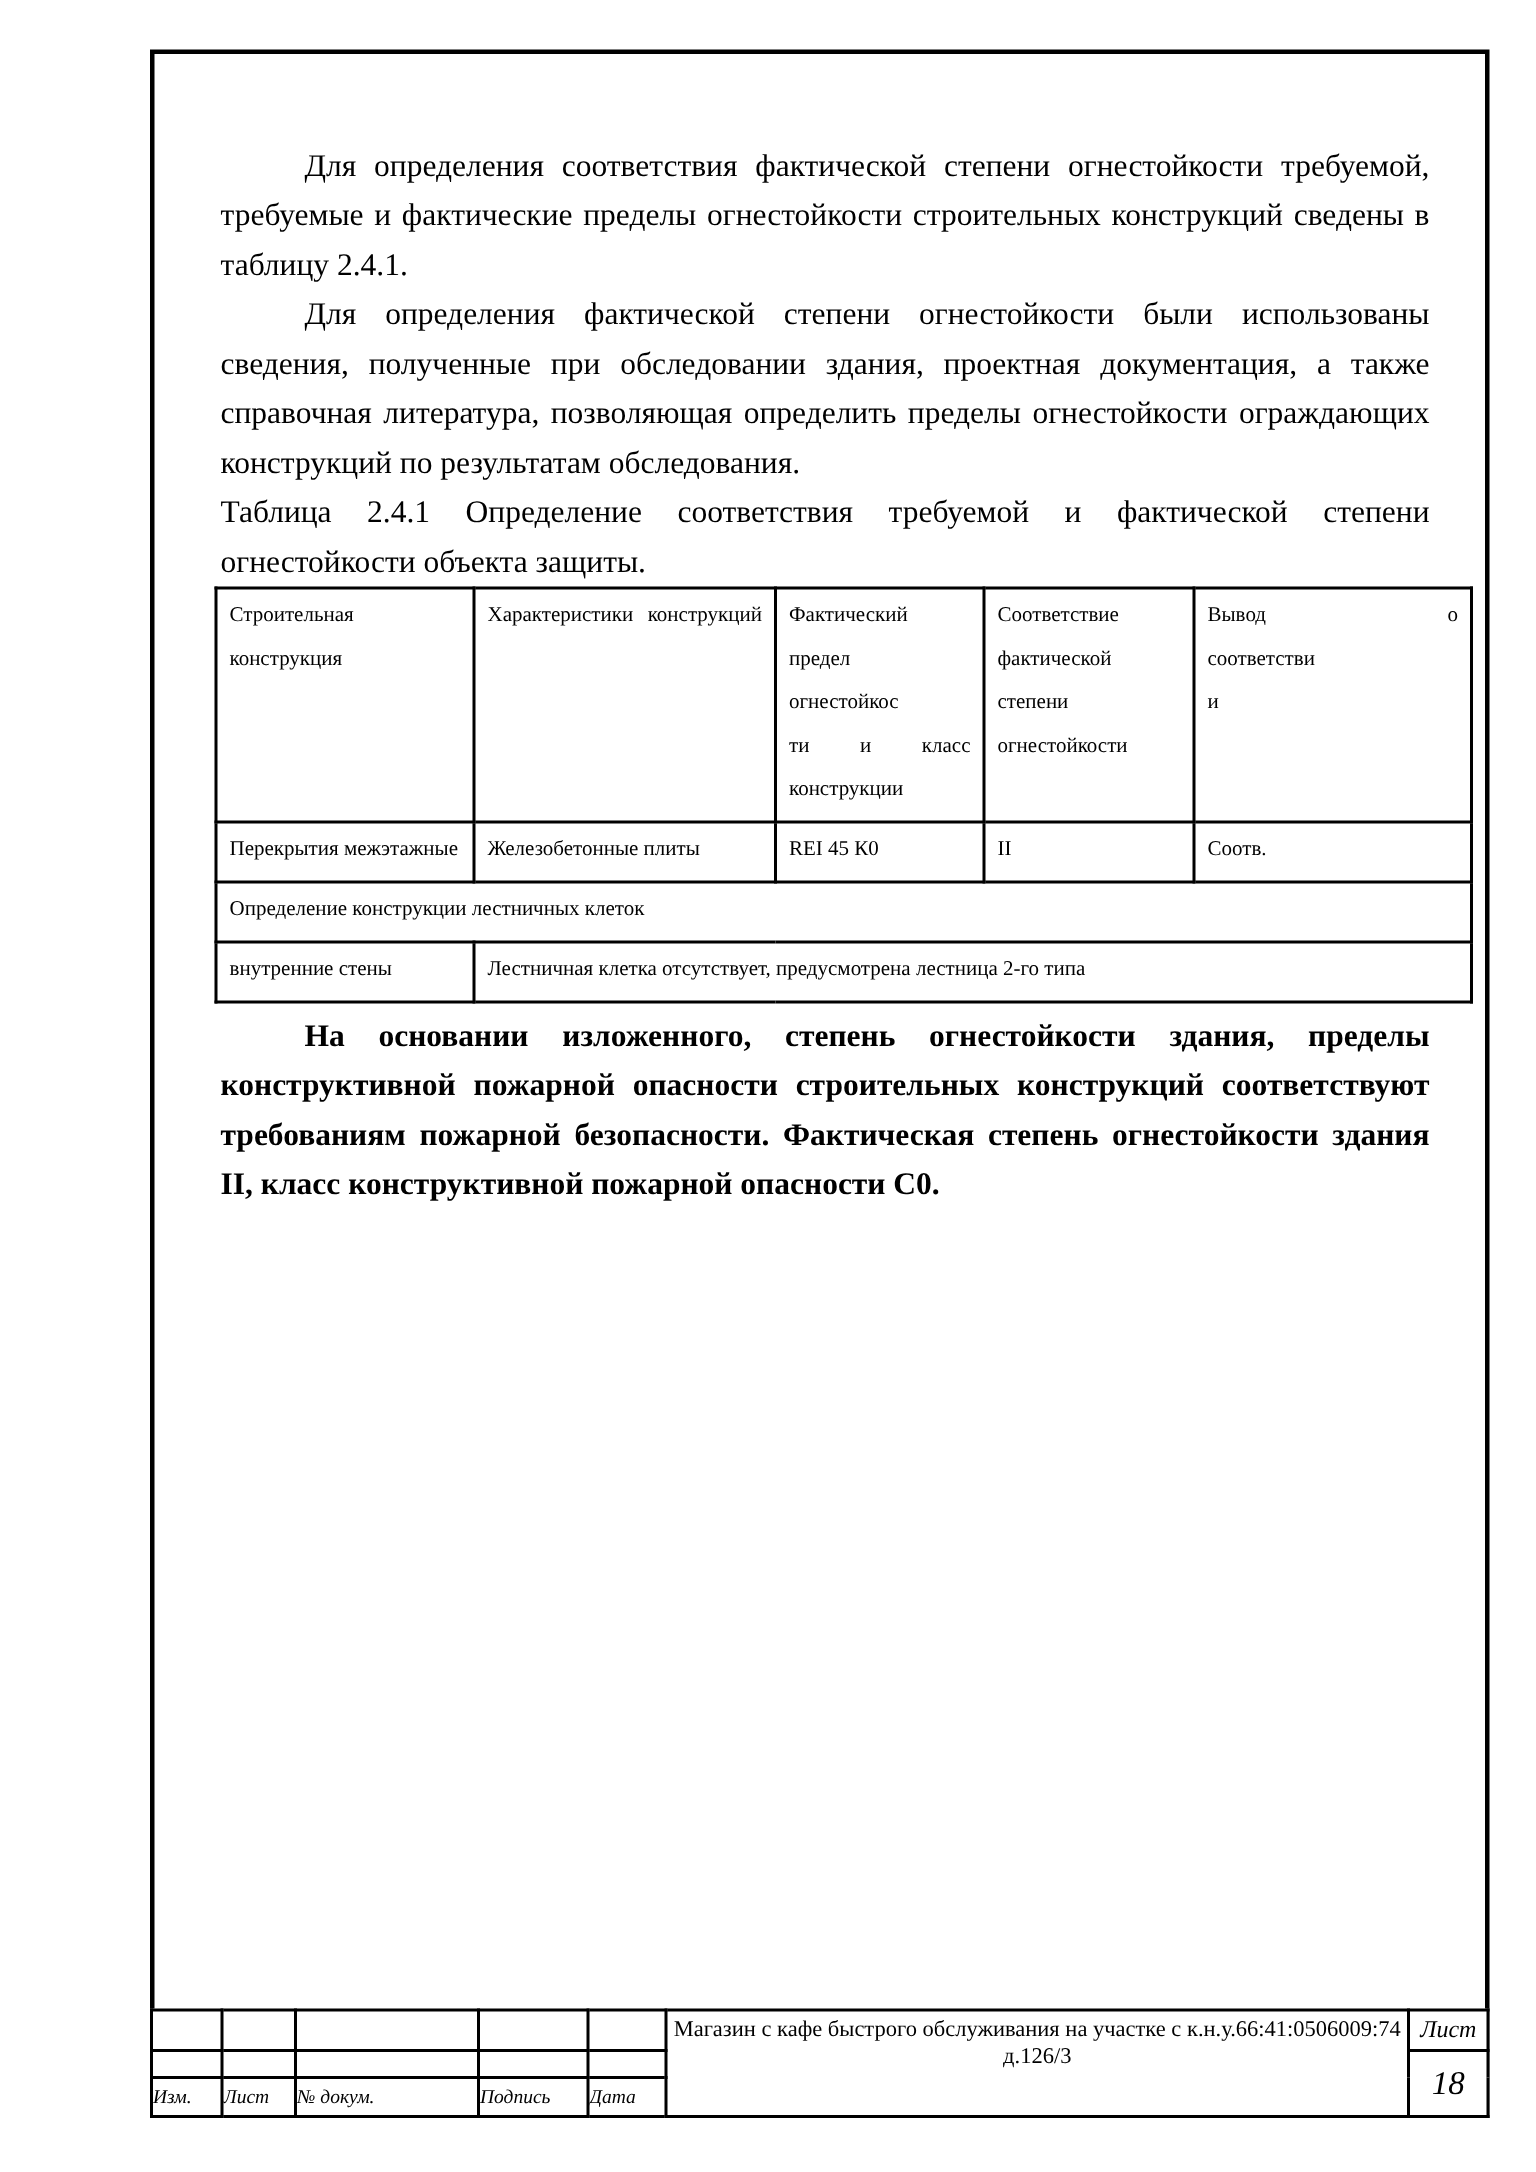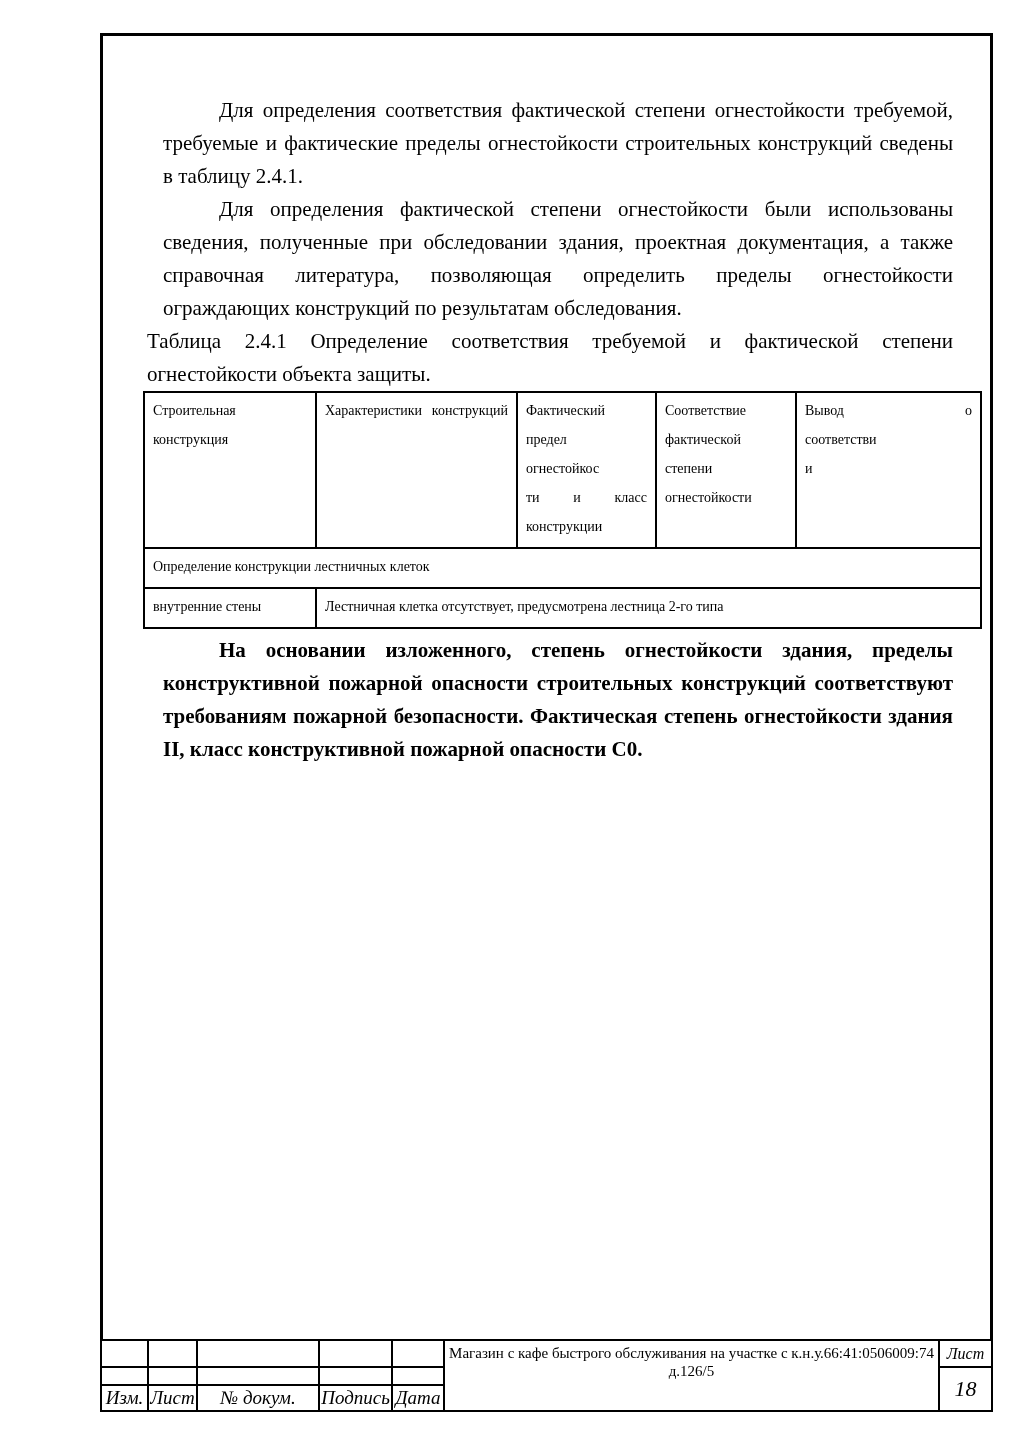--- a/index.html
+++ b/index.html
@@ -30,21 +30,21 @@
     left: 44px;
     top: 58px;
     width: 806px;
   }
   .para {
     margin: 0;
     font-size: 21px;
     line-height: 33px;
     text-align: justify;
   }
-  .indent { text-indent: 56px; margin-left: 16px; }
+  .indent { text-indent: 56px; }
   .bold-para {
     font-weight: bold;
     margin-top: 5px;
   }
   
   .doc-table {
     border-collapse: collapse;
     table-layout: fixed;
     width: 837px;
     margin-left: -4px;
@@ -80,22 +80,22 @@
   .titleblock td {
     border: 2.5px solid #000000;
     padding: 0;
     overflow: hidden;
   }
   .titleblock tr.r1 td { height: 25px; }
   .titleblock tr.r2 td { height: 16px; }
   .titleblock tr.r3 td { height: 24px; }
   .tb-label {
     font-style: italic;
-    font-size: 19px;
-    text-align: center;
+    font-size: 13px;
+    text-align: left;
     vertical-align: middle;
   }
   .tb-title {
     font-size: 15px;
     line-height: 18px;
     text-align: center;
     vertical-align: top;
     padding-top: 3px !important;
   }
   .tb-sheetlabel {
@@ -142,20 +142,27 @@
 конструкции</td>
           <td class="th">Соответствие
 фактической
 степени
 огнестойкости</td>
           <td class="th">Вывод о
 соответстви
 и</td>
         </tr>
         <tr>
+          <td>Перекрытия межэтажные</td>
+          <td>Железобетонные плиты</td>
+          <td class="single">REI 45 К0</td>
+          <td class="single">II</td>
+          <td class="single">Соотв.</td>
+        </tr>
+        <tr>
           <td class="single" colspan="5">Определение конструкции лестничных клеток</td>
         </tr>
         <tr>
           <td>внутренние стены</td>
           <td class="single" colspan="4">Лестничная клетка отсутствует, предусмотрена лестница 2-го типа</td>
         </tr>
       </tbody>
     </table>
 
     <p class="para indent bold-para">На основании изложенного, степень огнестойкости здания, пределы конструктивной пожарной опасности строительных конструкций соответствуют требованиям пожарной безопасности. Фактическая степень огнестойкости здания II, класс конструктивной пожарной опасности С0.</p>
@@ -172,21 +179,21 @@
       <col>
       <col style="width:53px">
     </colgroup>
     <tbody>
       <tr class="r1">
         <td></td>
         <td></td>
         <td></td>
         <td></td>
         <td></td>
-        <td class="tb-title" rowspan="3">Магазин с кафе быстрого обслуживания на участке с к.н.у.66:41:0506009:74 д.126/5</td>
+        <td class="tb-title" rowspan="3">Магазин с кафе быстрого обслуживания на участке с к.н.у.66:41:0506009:74 д.126/3</td>
         <td class="tb-sheetlabel">Лист</td>
       </tr>
       <tr class="r2">
         <td></td>
         <td></td>
         <td></td>
         <td></td>
         <td></td>
         <td class="tb-sheetnum" rowspan="2">18</td>
       </tr>

